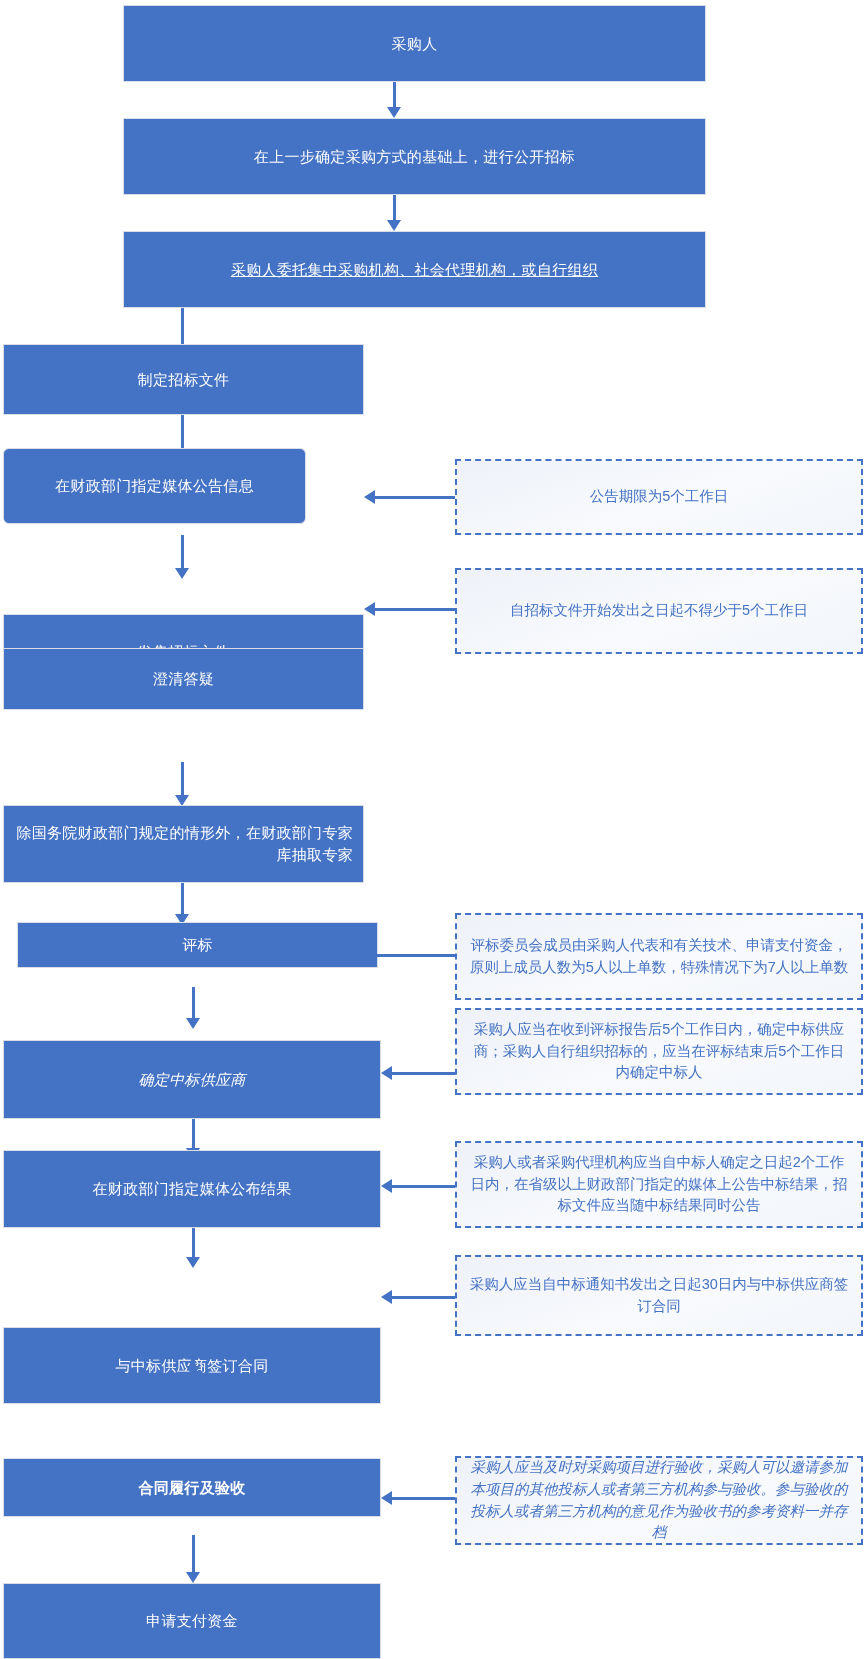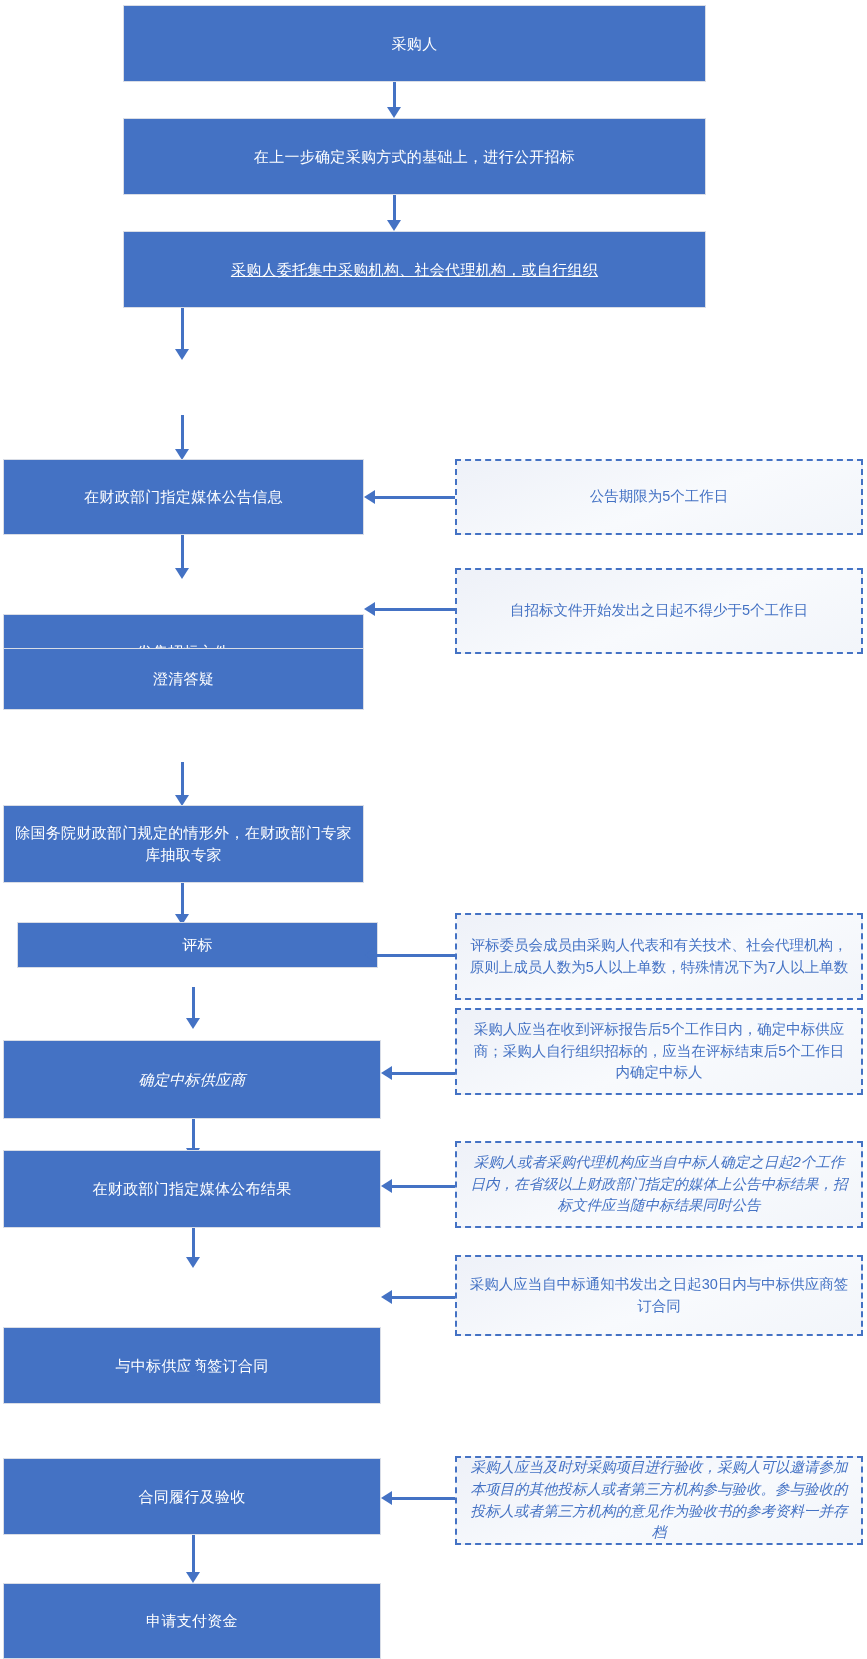--- a/index.html
+++ b/index.html
@@ -18,21 +18,21 @@
     overflow: hidden;
   }
   .node {
     position: absolute;
     background: #4472C4;
     border: 1px solid #d9dde6;
     color: #ffffff;
     display: flex;
     align-items: center;
     justify-content: center;
-    text-align: center;
+    text-align: right;
     font-size: 15px;
     line-height: 1.45;
     padding: 2px 10px;
     box-sizing: border-box;
     letter-spacing: 0.3px;
   }
   .note {
     position: absolute;
     border: 2px dashed #4472C4;
     background: linear-gradient(160deg, #eef1f8 0%, #f8fafd 55%, #f2f5fa 100%);
@@ -124,27 +124,30 @@
 
   <div class="node" style="left:123px; top:231px; width:583px; height:77px;text-decoration:underline;">
     <span>采购人委托集中采购机构、社会代理机构，或自行组织</span>
   </div>
 
   <div class="varrow" style="left:182px; top:308px;">
     <div class="shaft" style="height:41px;"></div>
     <div class="head" style="top:41px;"></div>
   </div>
 
+  <div class="node" style="left:3px; top:344px; width:361px; height:71px;">
+    <span>制定招标文件</span>
+  </div>
 
   <div class="varrow" style="left:182px; top:415px;">
     <div class="shaft" style="height:34px;"></div>
     <div class="head" style="top:34px;"></div>
   </div>
 
-  <div class="node" style="left:3px; top:459px; width:361px; height:76px;">
+  <div class="node" style="left:3px; top:448px; width:303px; height:76px;border-radius:6px;">
     <span>在财政部门指定媒体公告信息</span>
   </div>
 
   <div class="note" style="left:455px; top:459px; width:408px; height:76px;">
     <span class="note-text">公告期限为5个工作日</span>
   </div>
   <div class="harrow" style="left:364px; top:497px;">
     <div class="shaft" style="left:11px; width:80px;"></div>
     <div class="head"></div>
   </div>
@@ -189,21 +192,21 @@
   <div class="varrow" style="left:182px; top:883px;">
     <div class="shaft" style="height:31px;"></div>
     <div class="head" style="top:31px;"></div>
   </div>
 
   <div class="node" style="left:17px; top:922px; width:361px; height:46px;">
     <span>评标</span>
   </div>
 
   <div class="note" style="left:455px; top:913px; width:408px; height:87px;">
-    <span class="note-text">评标委员会成员由采购人代表和有关技术、社会代理机构，原则上成员人数为5人以上单数，特殊情况下为7人以上单数</span>
+    <span class="note-text">评标委员会成员由采购人代表和有关技术、申请支付资金，原则上成员人数为5人以上单数，特殊情况下为7人以上单数</span>
   </div>
   <div class="harrow" style="left:364px; top:955px;">
     <div class="shaft" style="left:11px; width:80px;"></div>
     <div class="head"></div>
   </div>
   <div class="hstub" style="left:430px; top:953.5px; width:25px;"></div>
 
   <div class="varrow" style="left:193px; top:987px;">
     <div class="shaft" style="height:31px;"></div>
     <div class="head" style="top:31px;"></div>
@@ -224,21 +227,21 @@
 
   <div class="varrow" style="left:193px; top:1119px;">
     <div class="shaft" style="height:29px;"></div>
     <div class="head" style="top:29px;"></div>
   </div>
 
   <div class="node" style="left:3px; top:1150px; width:378px; height:78px;">
     <span>在财政部门指定媒体公布结果</span>
   </div>
 
-  <div class="note" style="left:455px; top:1141px; width:408px; height:87px;font-style:italic;">
+  <div class="note" style="left:455px; top:1141px; width:408px; height:87px;">
     <span class="note-text">采购人或者采购代理机构应当自中标人确定之日起2个工作日内，在省级以上财政部门指定的媒体上公告中标结果，招标文件应当随中标结果同时公告</span>
   </div>
   <div class="harrow" style="left:381px; top:1186px;">
     <div class="shaft" style="left:11px; width:63px;"></div>
     <div class="head"></div>
   </div>
   <div class="hstub" style="left:430px; top:1184.5px; width:25px;"></div>
 
   <div class="varrow" style="left:193px; top:1228px;">
     <div class="shaft" style="height:29px;"></div>
@@ -256,21 +259,21 @@
     <div class="shaft" style="left:11px; width:63px;"></div>
     <div class="head"></div>
   </div>
   <div class="hstub" style="left:430px; top:1295.5px; width:25px;"></div>
 
   <div class="varrow" style="left:193px; top:1336px;">
     <div class="shaft" style="height:30px;"></div>
     <div class="head" style="top:30px;"></div>
   </div>
 
-  <div class="node" style="left:3px; top:1458px; width:378px; height:77px;">
+  <div class="node" style="left:3px; top:1458px; width:378px; height:59px;font-weight:bold;">
     <span>合同履行及验收</span>
   </div>
 
   <div class="note" style="left:455px; top:1456px; width:408px; height:89px;font-style:italic;">
     <span class="note-text">采购人应当及时对采购项目进行验收，采购人可以邀请参加本项目的其他投标人或者第三方机构参与验收。参与验收的投标人或者第三方机构的意见作为验收书的参考资料一并存档</span>
   </div>
   <div class="harrow" style="left:381px; top:1498px;">
     <div class="shaft" style="left:11px; width:63px;"></div>
     <div class="head"></div>
   </div>

